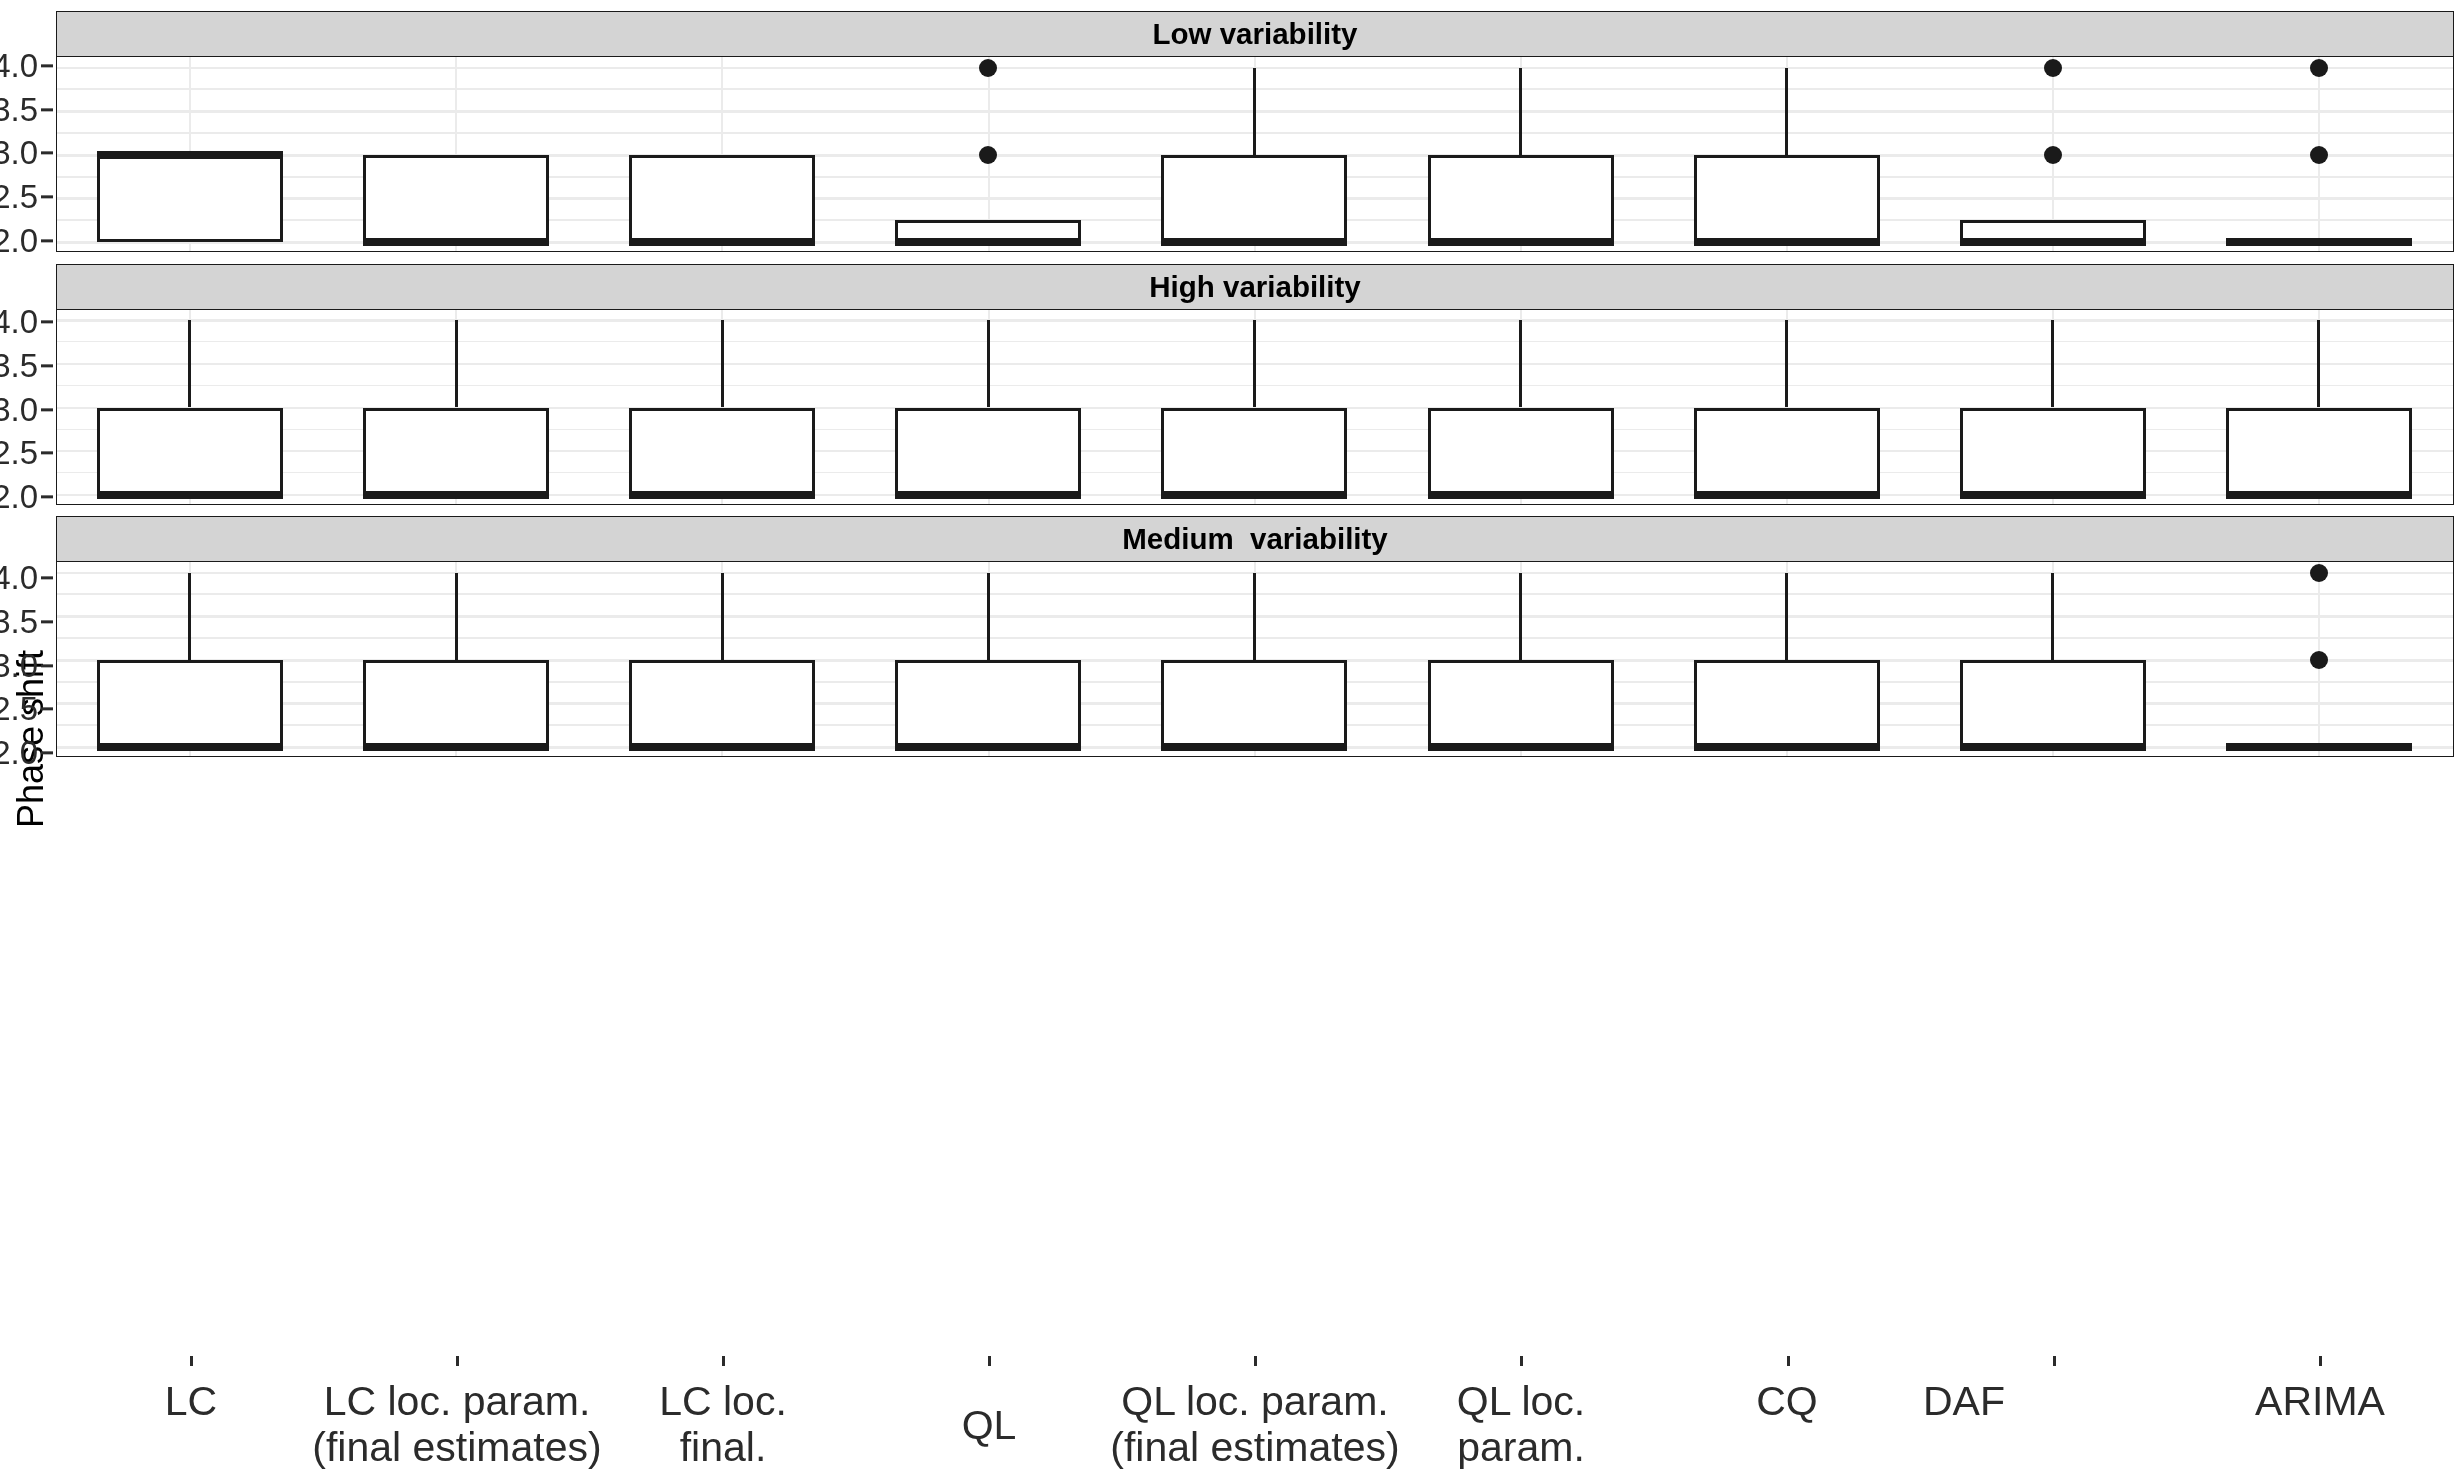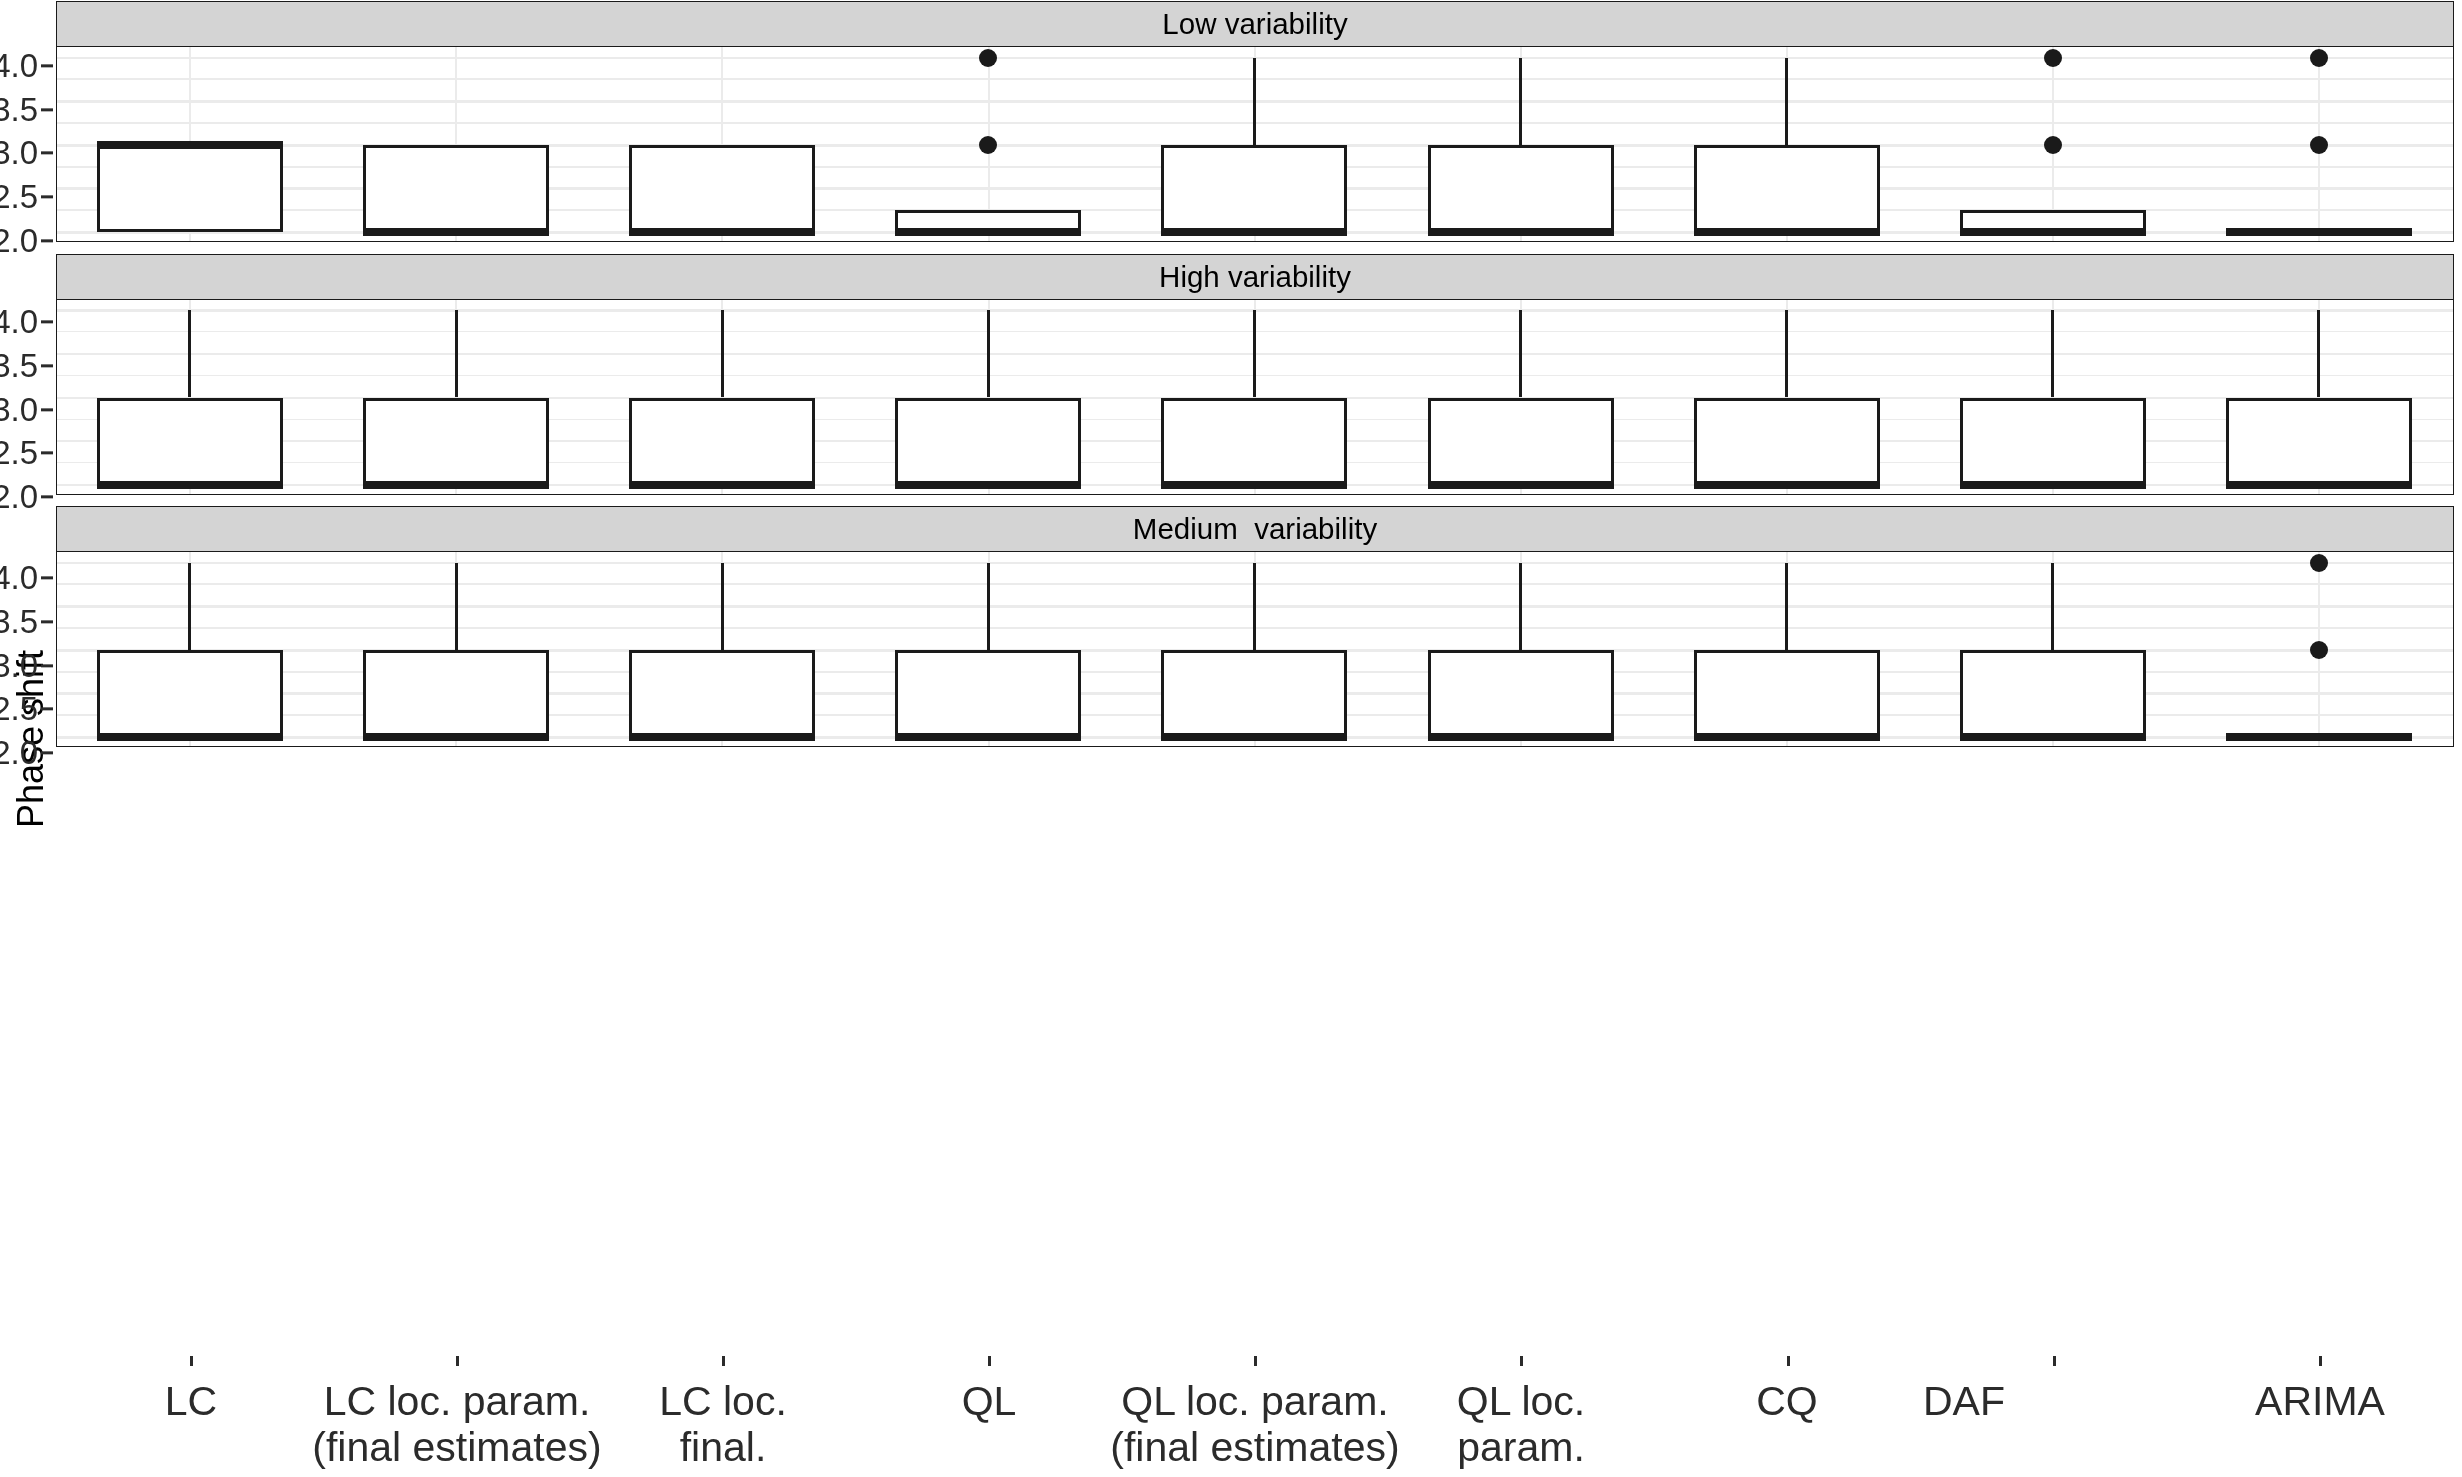--- a/index.html
+++ b/index.html
@@ -8,21 +8,21 @@
 
   .ylab{
     position:absolute;left:6.6px;top:0;height:1477px;width:49px;
     display:flex;align-items:center;justify-content:center;
   }
   .ylab span{
     transform:rotate(-90deg);white-space:nowrap;
     font-size:36px;color:#000;
   }
 
-  .panels{position:absolute;left:56px;top:1px;width:2398px;height:1346px;}
+  .panels{position:absolute;left:56px;top:11px;width:2398px;height:1346px;font-weight:bold;}
 
   .panel{position:relative;width:2398px;}
   .panel + .panel{margin-top:11.5px;}
 
   .strip{
     position:relative;height:46px;background:#d4d4d4;
     border:1.6px solid #1a1a1a;box-sizing:border-box;
     display:flex;align-items:center;justify-content:center;
   }
   .strip-label{font-size:29.5px;color:#000;white-space:pre;}
@@ -261,21 +261,21 @@
   <div class="xaxis" id="xaxis">
       <div class="xtickmark" style="left: 134px;"></div>
       <div class="xlabel" style="left: 135px;">LC</div>
       <div class="xtickmark" style="left: 400px;"></div>
       <div class="xlabel" style="left: 401px;">LC loc. param.
 (final estimates)</div>
       <div class="xtickmark" style="left: 666px;"></div>
       <div class="xlabel" style="left: 667px;">LC loc.
 final.</div>
       <div class="xtickmark" style="left: 932px;"></div>
-      <div class="xlabel" style="left: 933px;">QL</div>
+      <div class="xlabel" style="left: 933px; margin-top: 24px;">QL</div>
       <div class="xtickmark" style="left: 1198px;"></div>
       <div class="xlabel" style="left: 1199px;">QL loc. param.
 (final estimates)</div>
       <div class="xtickmark" style="left: 1464px;"></div>
       <div class="xlabel" style="left: 1465px;">QL loc.
 param.</div>
       <div class="xtickmark" style="left: 1731px;"></div>
       <div class="xlabel" style="left: 1731px;">CQ</div>
       <div class="xtickmark" style="left: 1997px;"></div>
       <div class="xlabel" style="left: 1880px; margin-left: 28px;">DAF</div>

